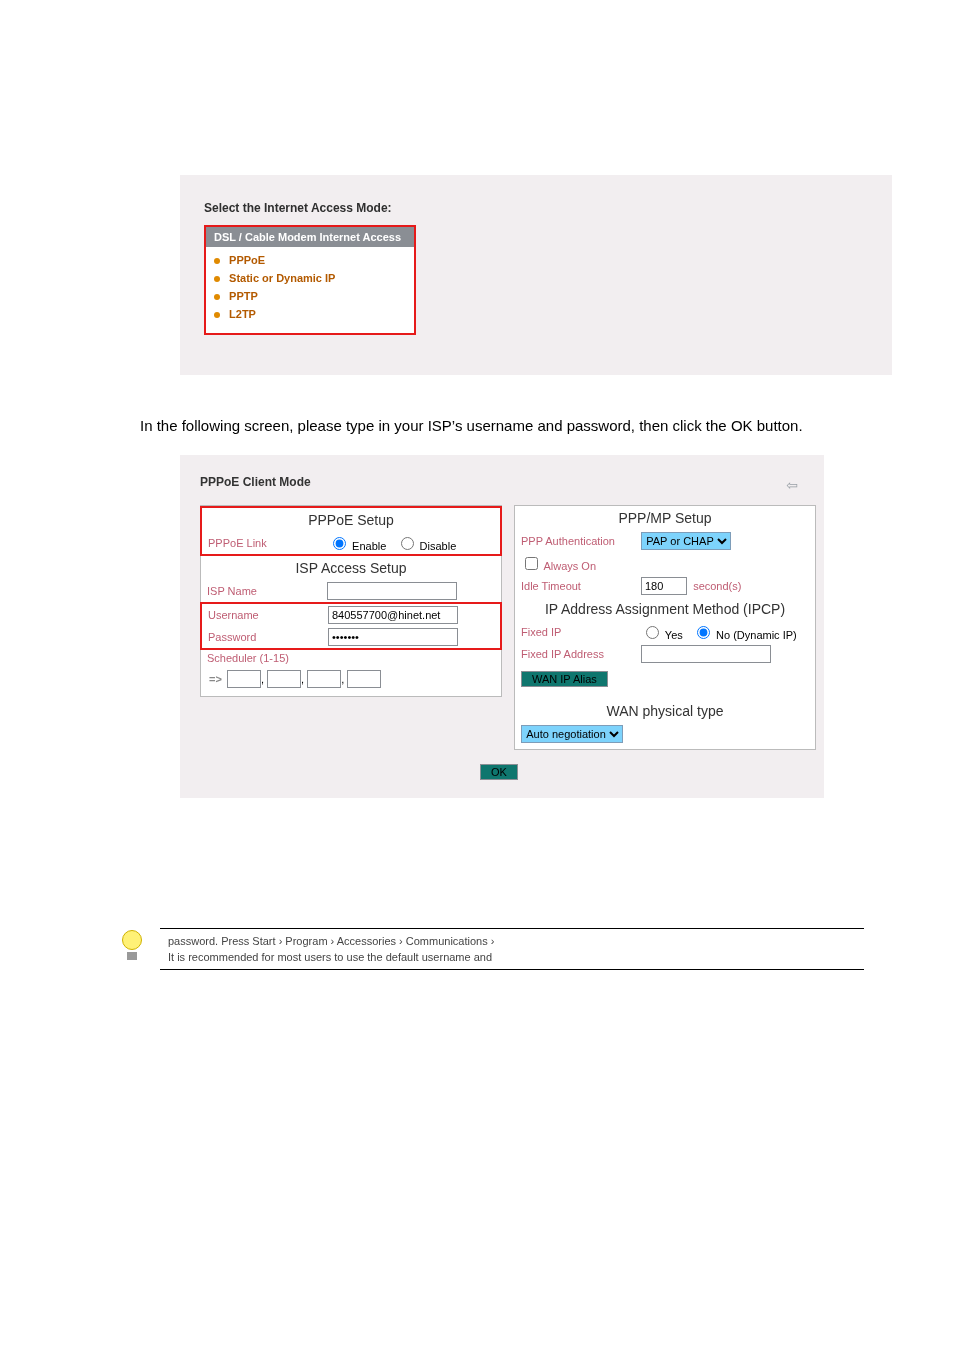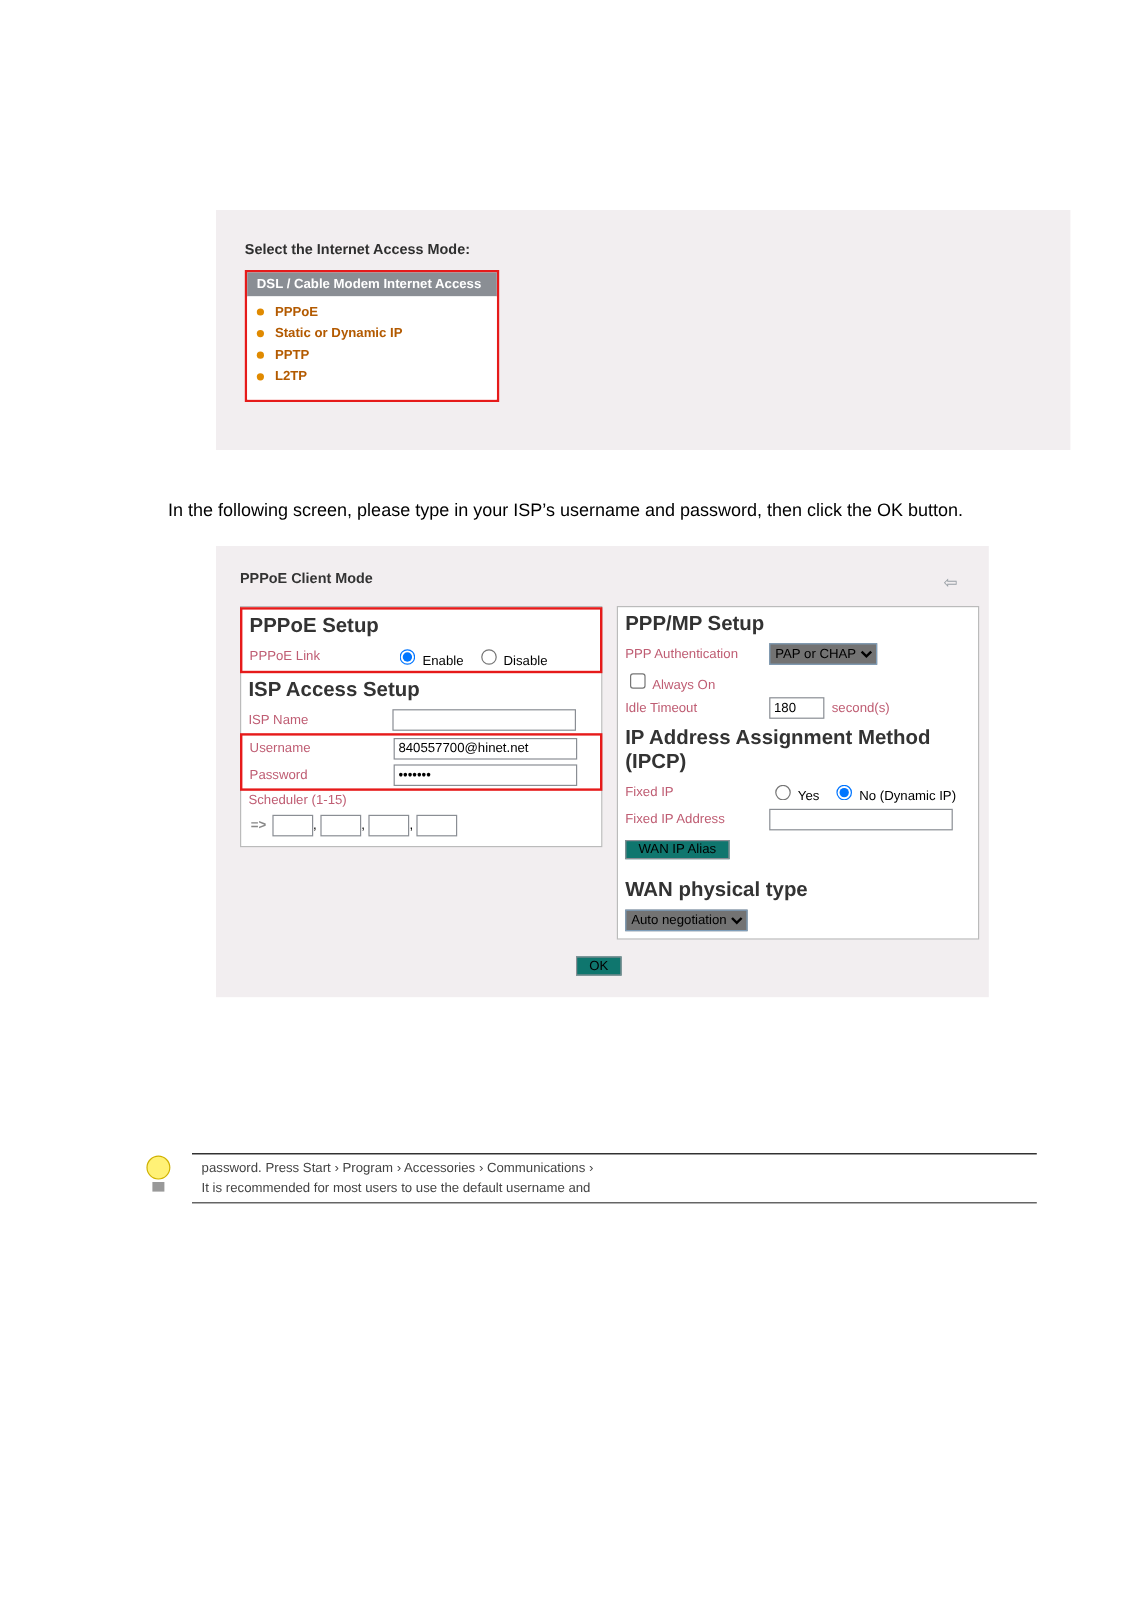--- a/index.html
+++ b/index.html
@@ -42,39 +42,41 @@
     position: absolute; top: 22px; right: 26px; color:#9aa0a6;
     font-size: 14px; cursor:pointer;
   }
   .cols { display: flex; gap: 12px; }
   .col-a, .col-b { flex: 0 0 50%; }
 
   fieldset {
     border: 1px solid #bbb; padding: 0; margin: 0; background: #fff;
   }
   .group-title {
-    font-weight: bold; font-size: 17px; color:#333;
+    font-weight: normal; font-size: 14px; color:#333;
     padding: 4px 6px;
+    text-align: center;
   }
   .pink { color: #bf5d73; }
   .row {
     display: flex; align-items: center; padding: 2px 6px;
     font-size: 11px;
   }
   .row .lbl { width: 120px; }
   .row .ctrl { flex: 1; }
   input[type=text], input[type=password] {
     border: 1px solid #8a8e94; background:#fff; font-size:11px;
-    padding: 0 3px; height: 18px; width: 153px;
+    padding: 0 3px; height: 18px; width: 130px;
   }
   .mini { width: 34px !important; }
   .val { width: 46px !important; }
   select {
-    border: 1px solid #7e9db9; background: #737373; font-size: 11px;
+    border: 1px solid #7e9db9; background: #7dd3fc; font-size: 11px;
     height: 18px;
+    text-align: center;
   }
   .red-wrap { border: 2px solid #e61a1a; margin: 0 -1px; }
   .sched-row { padding: 4px 6px 8px; }
   .arrow { color:#888; font-weight:bold; margin: 0 2px; }
 
   .btn {
     background:#0f766e; border:1px solid #8a8e94; font-size:11px;
     padding: 1px 10px; cursor:pointer;
   }
   .ok-row { padding: 14px 0 4px 280px; }

